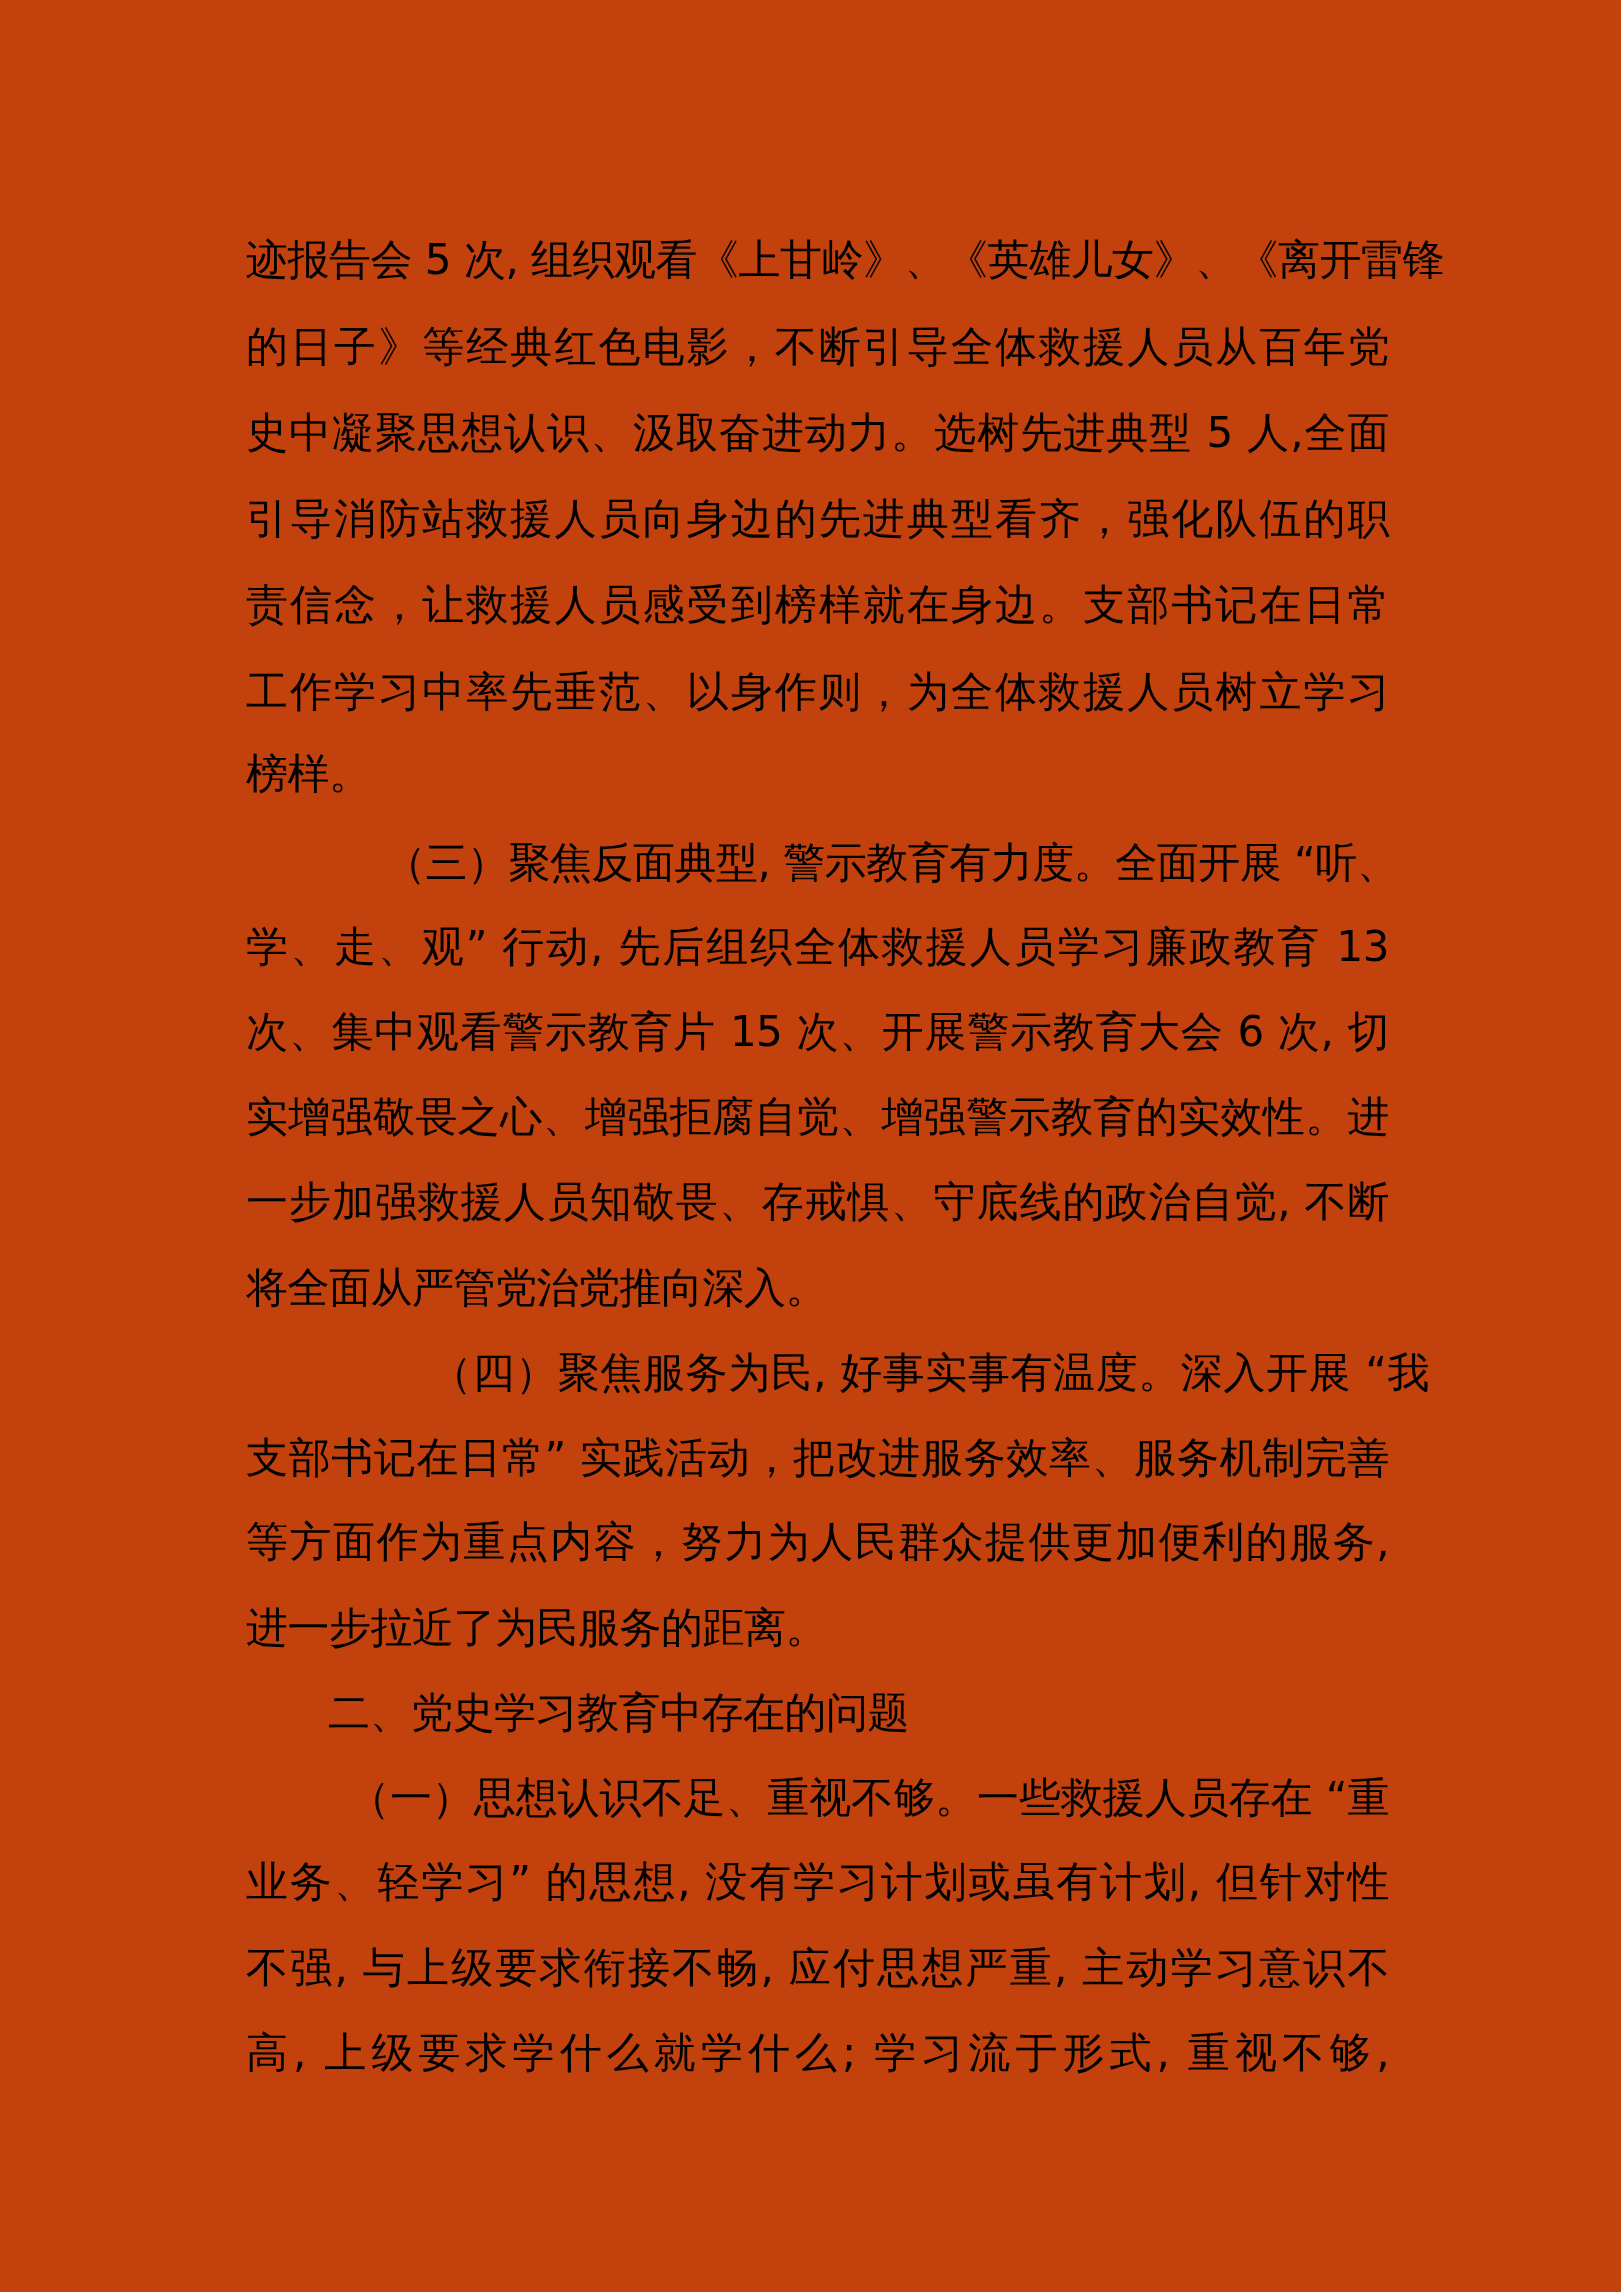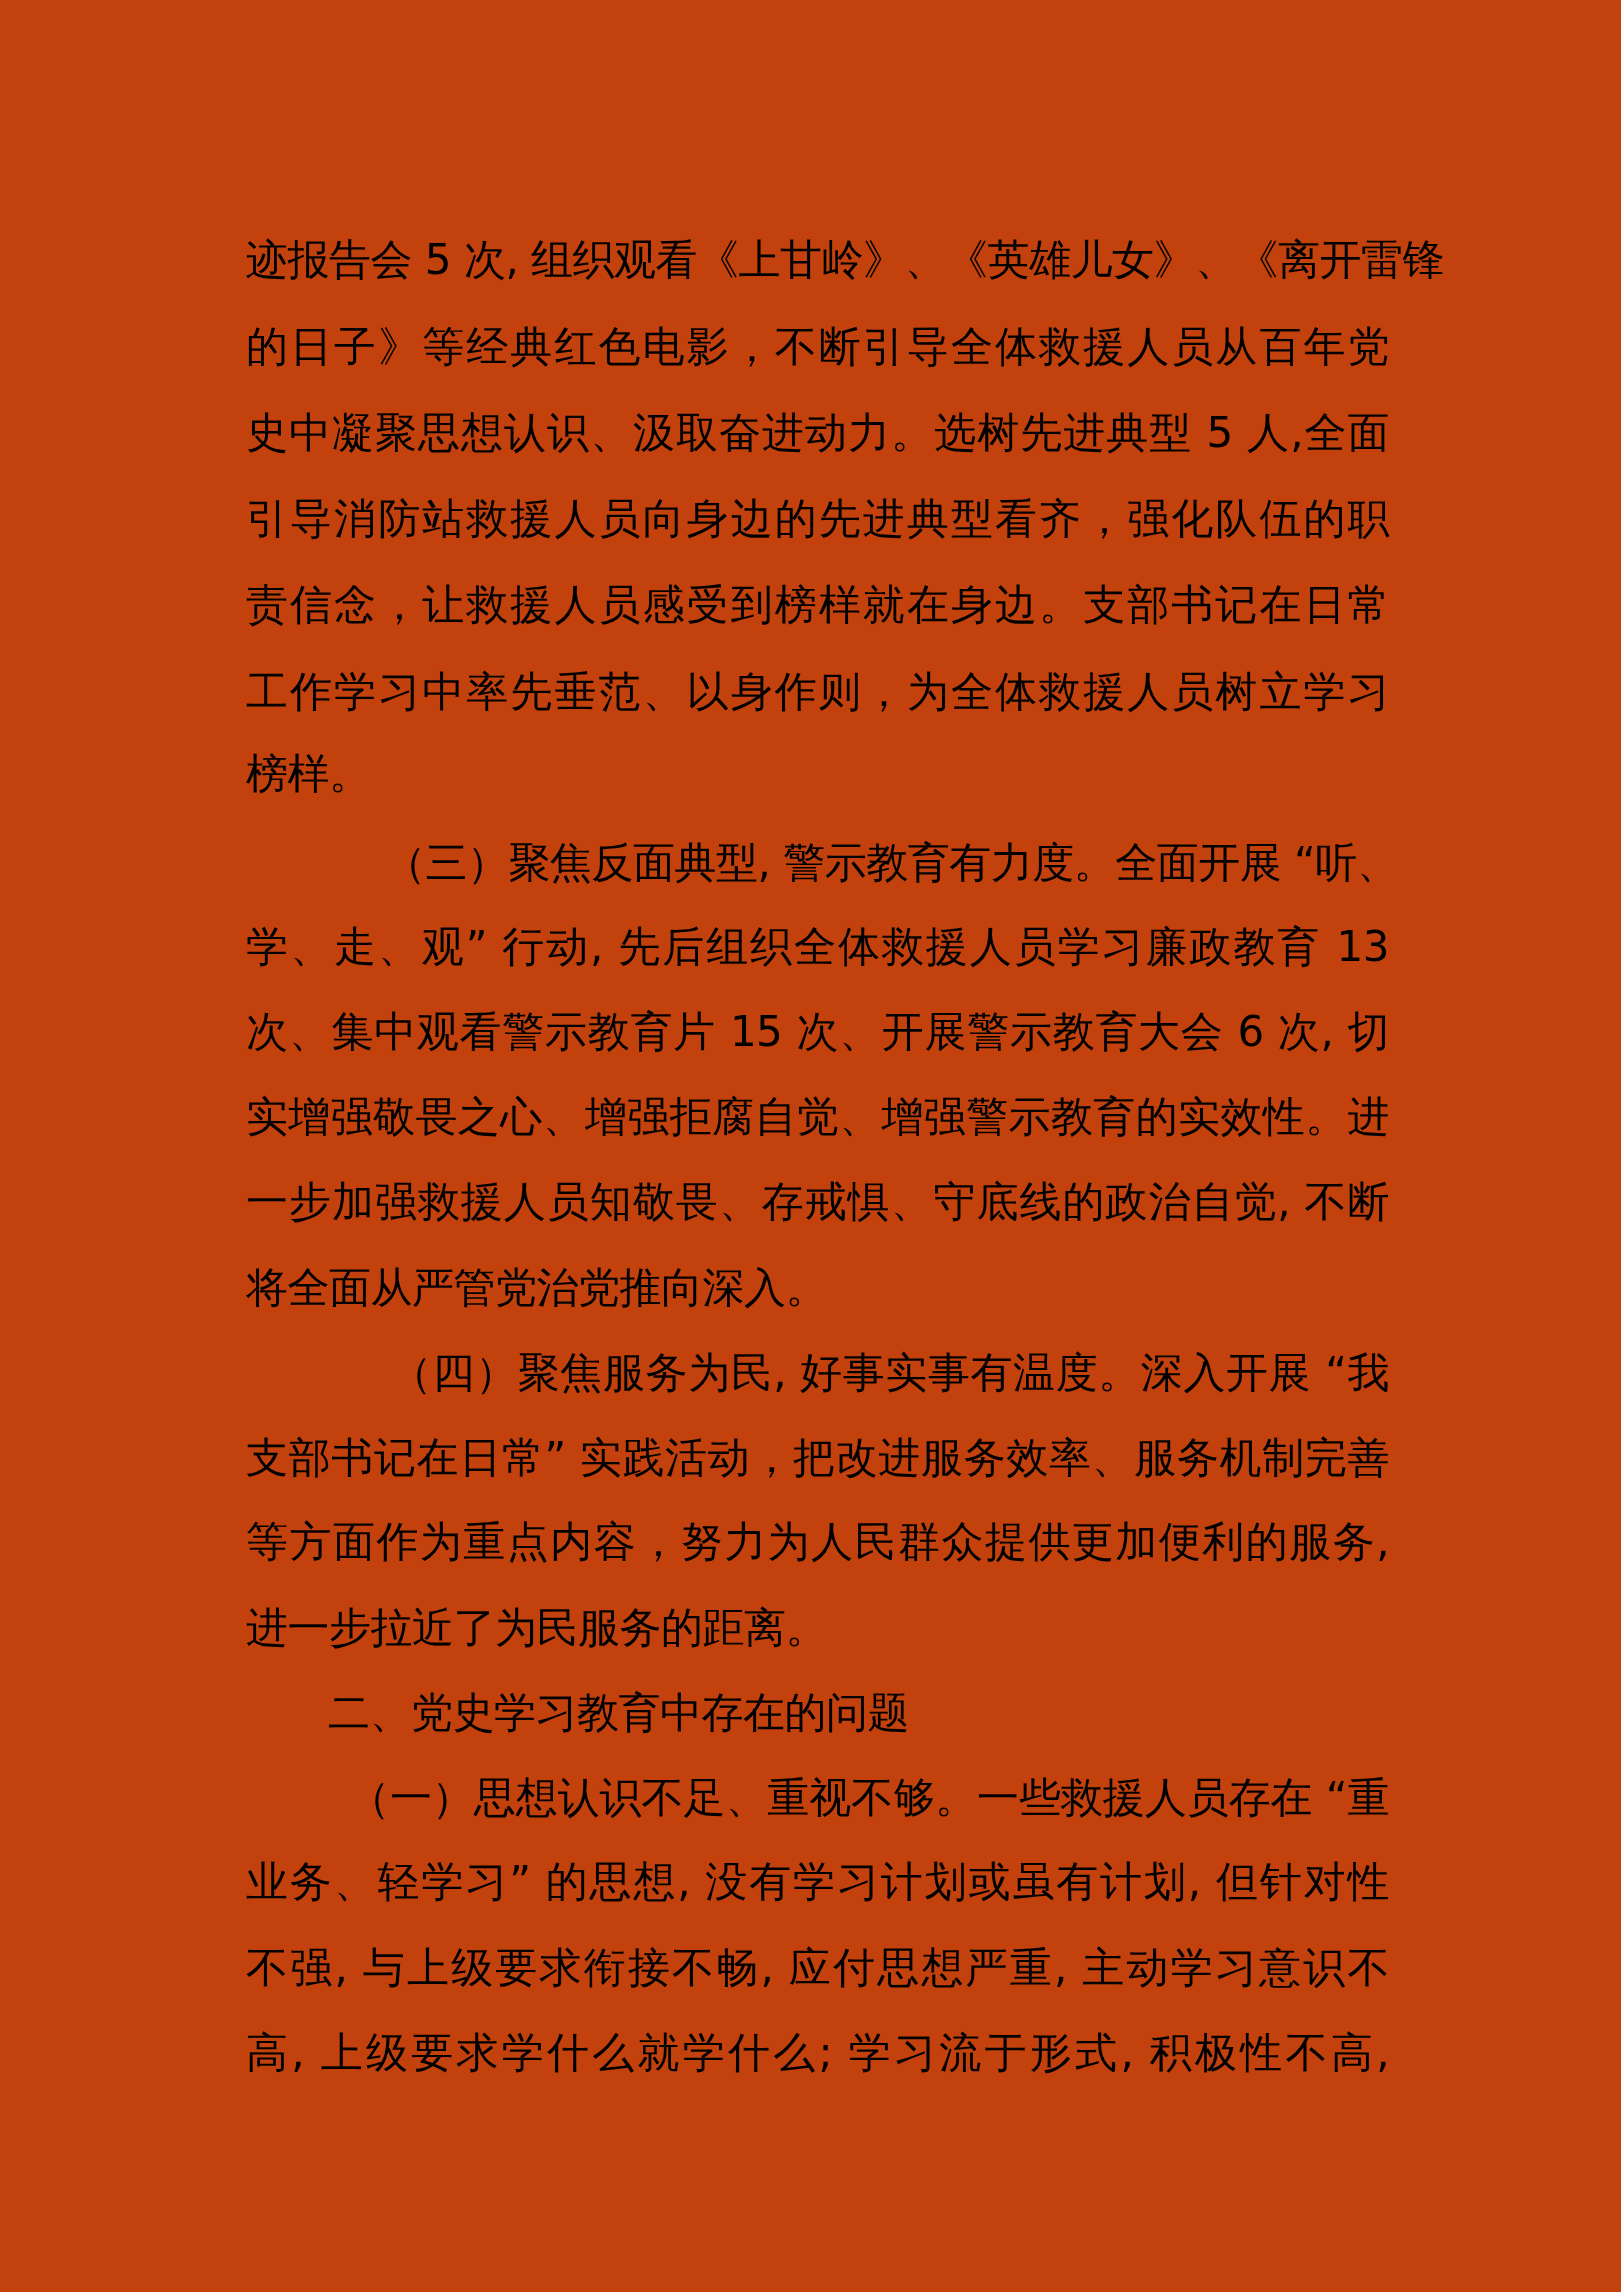--- a/index.html
+++ b/index.html
@@ -61,31 +61,31 @@
   <div>
     <div class="line indent-a" style="top:833px;">（三）聚焦反面典型, 警示教育有力度。全面开展 “听、</div>
     <div class="line" style="top:917px;">学、走、观” 行动, 先后组织全体救援人员学习廉政教育 13</div>
     <div class="line" style="top:1002px;">次、集中观看警示教育片 15 次、开展警示教育大会 6 次, 切</div>
     <div class="line" style="top:1087px;">实增强敬畏之心、增强拒腐自觉、增强警示教育的实效性。进</div>
     <div class="line" style="top:1172px;">一步加强救援人员知敬畏、存戒惧、守底线的政治自觉, 不断</div>
     <div class="line last" style="top:1258px;">将全面从严管党治党推向深入。</div>
   </div>
 
   <div>
-    <div class="line indent-b" style="top:1343px;">（四）聚焦服务为民, 好事实事有温度。深入开展 “我</div>
+    <div class="line indent-b" style="top:1343px;margin-left:40px;">（四）聚焦服务为民, 好事实事有温度。深入开展 “我</div>
     <div class="line" style="top:1428px;">支部书记在日常” 实践活动，把改进服务效率、服务机制完善</div>
     <div class="line" style="top:1512px;">等方面作为重点内容，努力为人民群众提供更加便利的服务,</div>
     <div class="line last" style="top:1598px;">进一步拉近了为民服务的距离。</div>
   </div>
 
   <div>
     <div class="line last indent-c" style="top:1683px;">二、党史学习教育中存在的问题</div>
   </div>
 
   <div>
     <div class="line indent-d" style="top:1768px;">（一）思想认识不足、重视不够。一些救援人员存在 “重</div>
     <div class="line" style="top:1852px;">业务、轻学习” 的思想, 没有学习计划或虽有计划, 但针对性</div>
     <div class="line" style="top:1938px;">不强, 与上级要求衔接不畅, 应付思想严重, 主动学习意识不</div>
-    <div class="line" style="top:2023px;">高, 上级要求学什么就学什么; 学习流于形式, 积极性不高,</div>
+    <div class="line" style="top:2023px;">高, 上级要求学什么就学什么; 学习流于形式, 重视不够,</div>
   </div>
 
 </div>
 
 
 </body></html>

